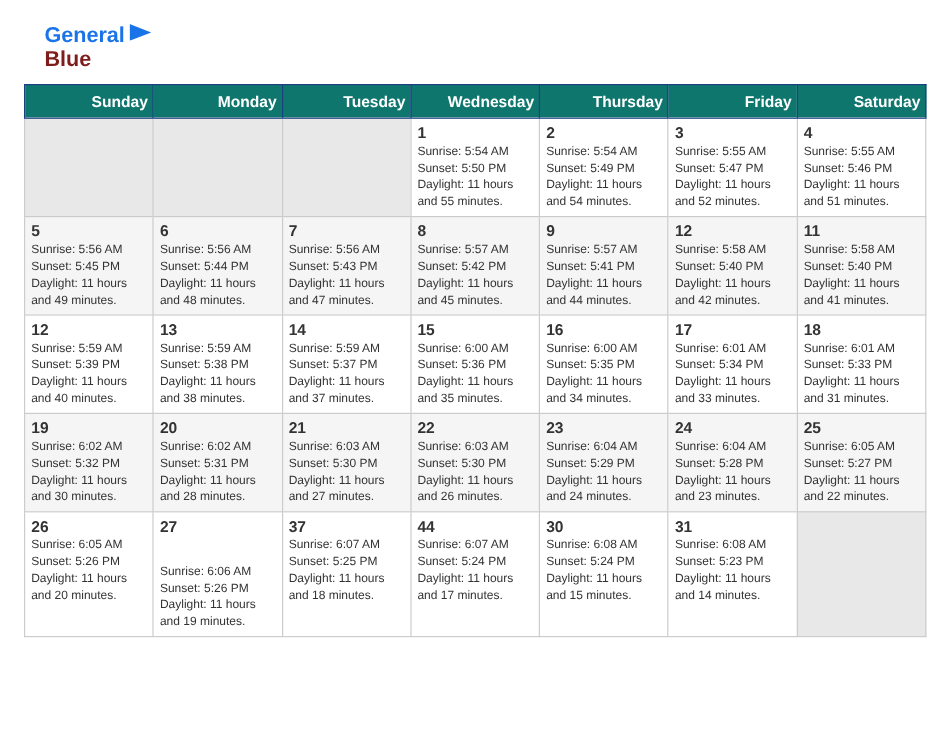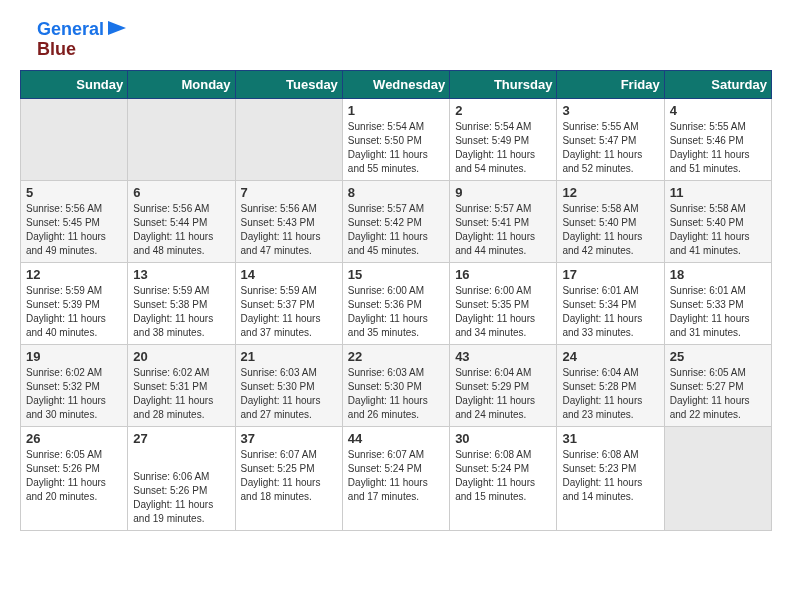--- a/index.html
+++ b/index.html
@@ -282,21 +282,21 @@
 and 27 minutes.</div>
         </td>
         <td>
           <span class="day-num">22</span>
           <div class="day-info" style="white-space: pre-line;">Sunrise: 6:03 AM
 Sunset: 5:30 PM
 Daylight: 11 hours
 and 26 minutes.</div>
         </td>
         <td>
-          <span class="day-num">43</span>
+          <span class="day-num">23</span>
           <div class="day-info" style="white-space: pre-line;">Sunrise: 6:04 AM
 Sunset: 5:29 PM
 Daylight: 11 hours
 and 24 minutes.</div>
         </td>
         <td>
           <span class="day-num">24</span>
           <div class="day-info" style="white-space: pre-line;">Sunrise: 6:04 AM
 Sunset: 5:28 PM
 Daylight: 11 hours

